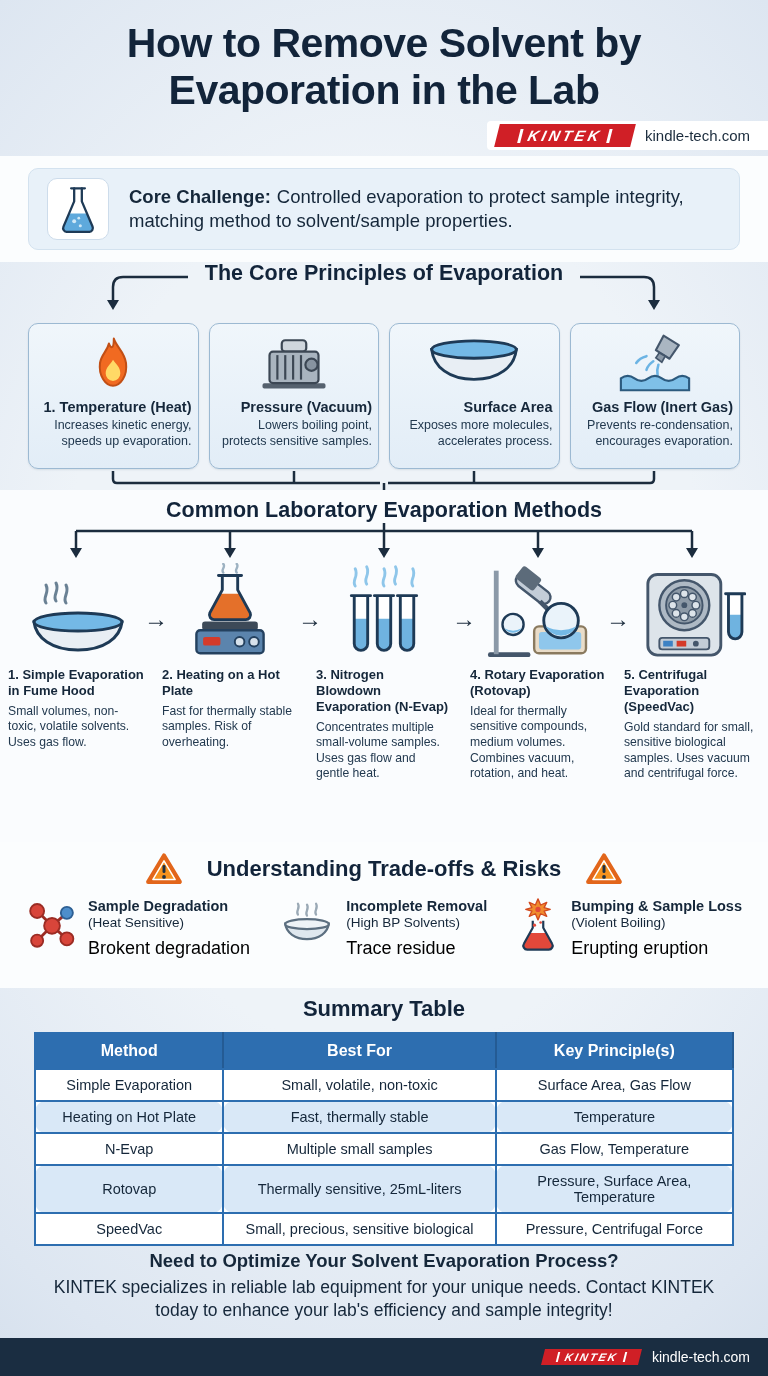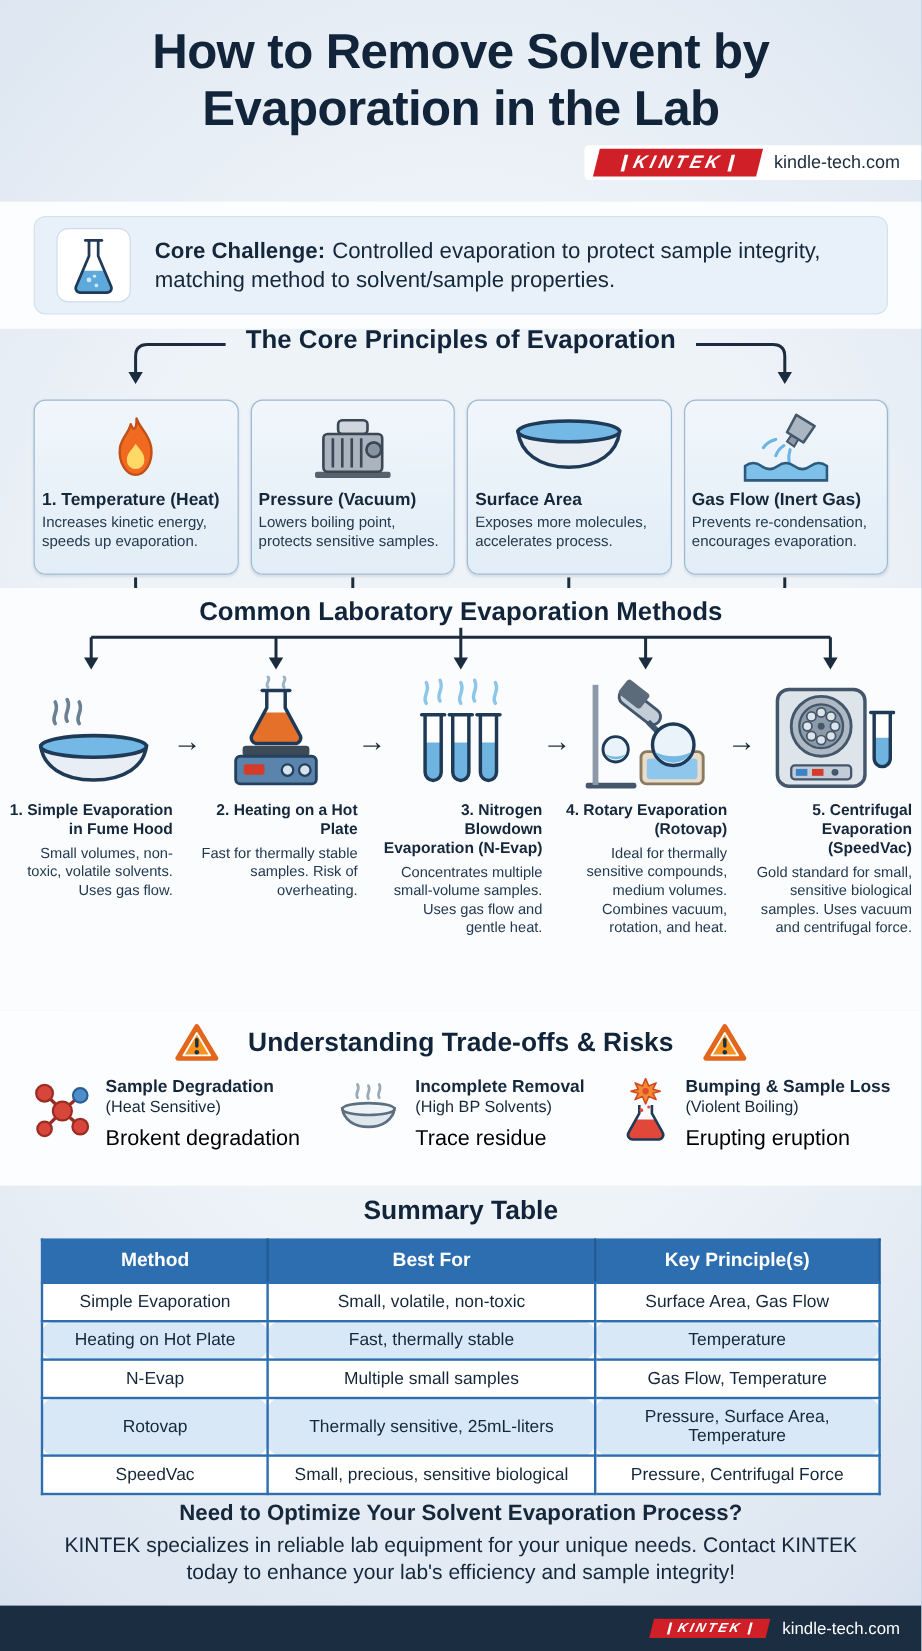--- a/index.html
+++ b/index.html
@@ -33,55 +33,55 @@
     padding: 3px 22px; display: flex; align-items: center; gap: 6px;
   }
   .kintek-logo .stripe { width: 3px; height: 14px; background: #ffffff; }
   .kintek-logo .word {
     color: #ffffff; font-weight: 800; font-style: italic;
     letter-spacing: 3px; font-size: 15px;
   }
   .site-text { font-size: 15px; font-weight: 500; color: #1a2b3c; }
 
   
-  .challenge { top: 168px; height: 106px; background: #fbfdfe; padding: 12px 28px; }
+  .challenge { top: 156px; height: 106px; background: #fbfdfe; padding: 12px 28px; }
   .challenge-box {
     background: #e8f1f9; border: 1px solid #d3e2ef; border-radius: 10px;
     height: 82px; display: flex; align-items: center; gap: 20px; padding: 8px 18px;
   }
   .flask-tile {
     width: 62px; height: 62px; flex: none; background: #ffffff;
     border: 1px solid #cddceb; border-radius: 10px;
     display: flex; align-items: center; justify-content: center;
   }
   .challenge-text { font-size: 18.5px; line-height: 1.3; }
   .challenge-label { font-weight: 800; margin-right: 6px; }
 
   
-  .principles { top: 265px; height: 232px; }
+  .principles { top: 255px; height: 232px; }
   .sec-head { position: relative; height: 68px; padding-top: 6px; }
   .sec-title { text-align: center; font-size: 21.5px; font-weight: 800; position: relative; z-index: 1; color:#12243a; }
   .conn-top { position: absolute; top: 14px; left: 0; }
   .cards { display: flex; gap: 10px; padding: 0 28px; }
   .p-card {
     flex: 1; background: linear-gradient(180deg,#f0f6fb,#e2edf7);
     border: 1px solid #9cb9d2; border-radius: 10px;
-    padding: 8px 6px 10px; text-align: left; height: 146px;
+    padding: 8px 6px 10px; text-align: right; height: 146px;
     box-shadow: 0 1px 2px rgba(40,70,100,.12);
   }
   .p-icon { height: 62px; display: flex; align-items: center; justify-content: center; }
   .p-title { font-size: 14.5px; font-weight: 800; margin-top: 5px; }
   .p-desc { font-size: 12.5px; line-height: 1.26; margin-top: 3px; color: #22394f; }
   .conn-merge { display: block; margin-top: 2px; }
 
   
   .methods { top: 490px; height: 352px; background: #fafcfe; padding-top: 8px; }
   .conn-fan { display: block; }
   .m-row { display: flex; padding: 0 8px; margin-top: 2px; }
-  .m-col { width: 136px; text-align: right; }
+  .m-col { width: 136px; text-align: left; }
   .m-icon { height: 96px; display: flex; align-items: flex-end; justify-content: center; }
   .m-title { font-size: 13px; font-weight: 800; line-height: 1.22; margin-top: 8px; }
   .m-desc { font-size: 12.2px; line-height: 1.28; margin-top: 5px; color: #22394f; }
   .m-arrow { width: 18px; text-align: center; font-size: 24px; font-weight: 700; margin-top: 42px; color: #1a2b3c; }
 
   
   .risks { top: 842px; height: 146px; background: #fbfdfe; padding: 10px 26px 0; }
   .risk-head { display: flex; align-items: center; justify-content: center; gap: 24px; text-align: right; }
   .risk-title { font-size: 22px; font-weight: 800; color:#12243a; }
   .risk-items { display: flex; justify-content: space-between; margin-top: 12px; gap: 10px; }

